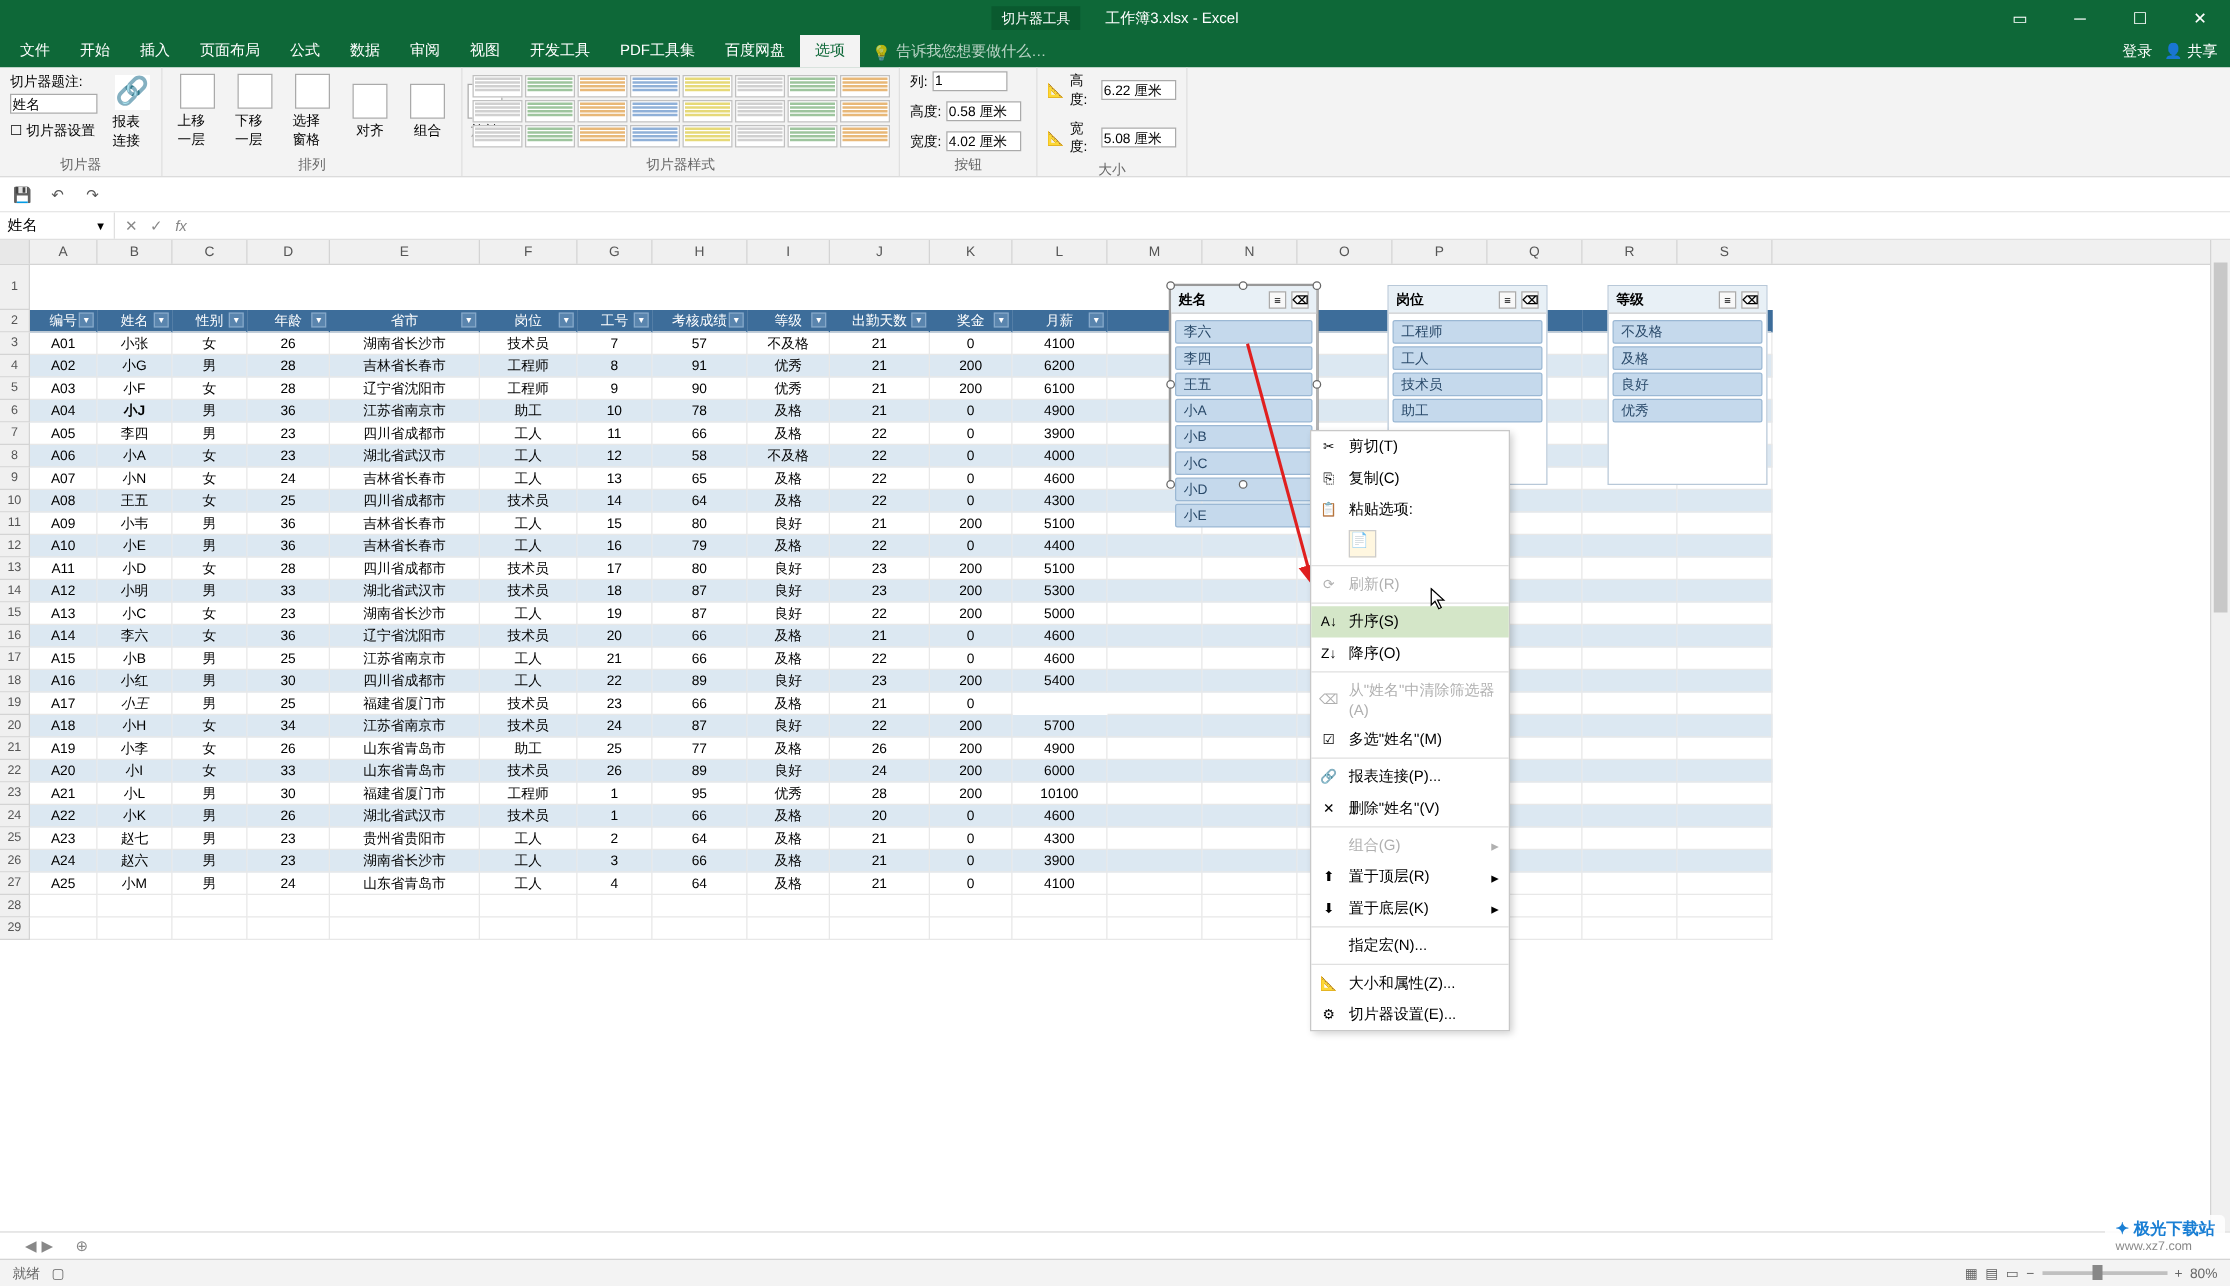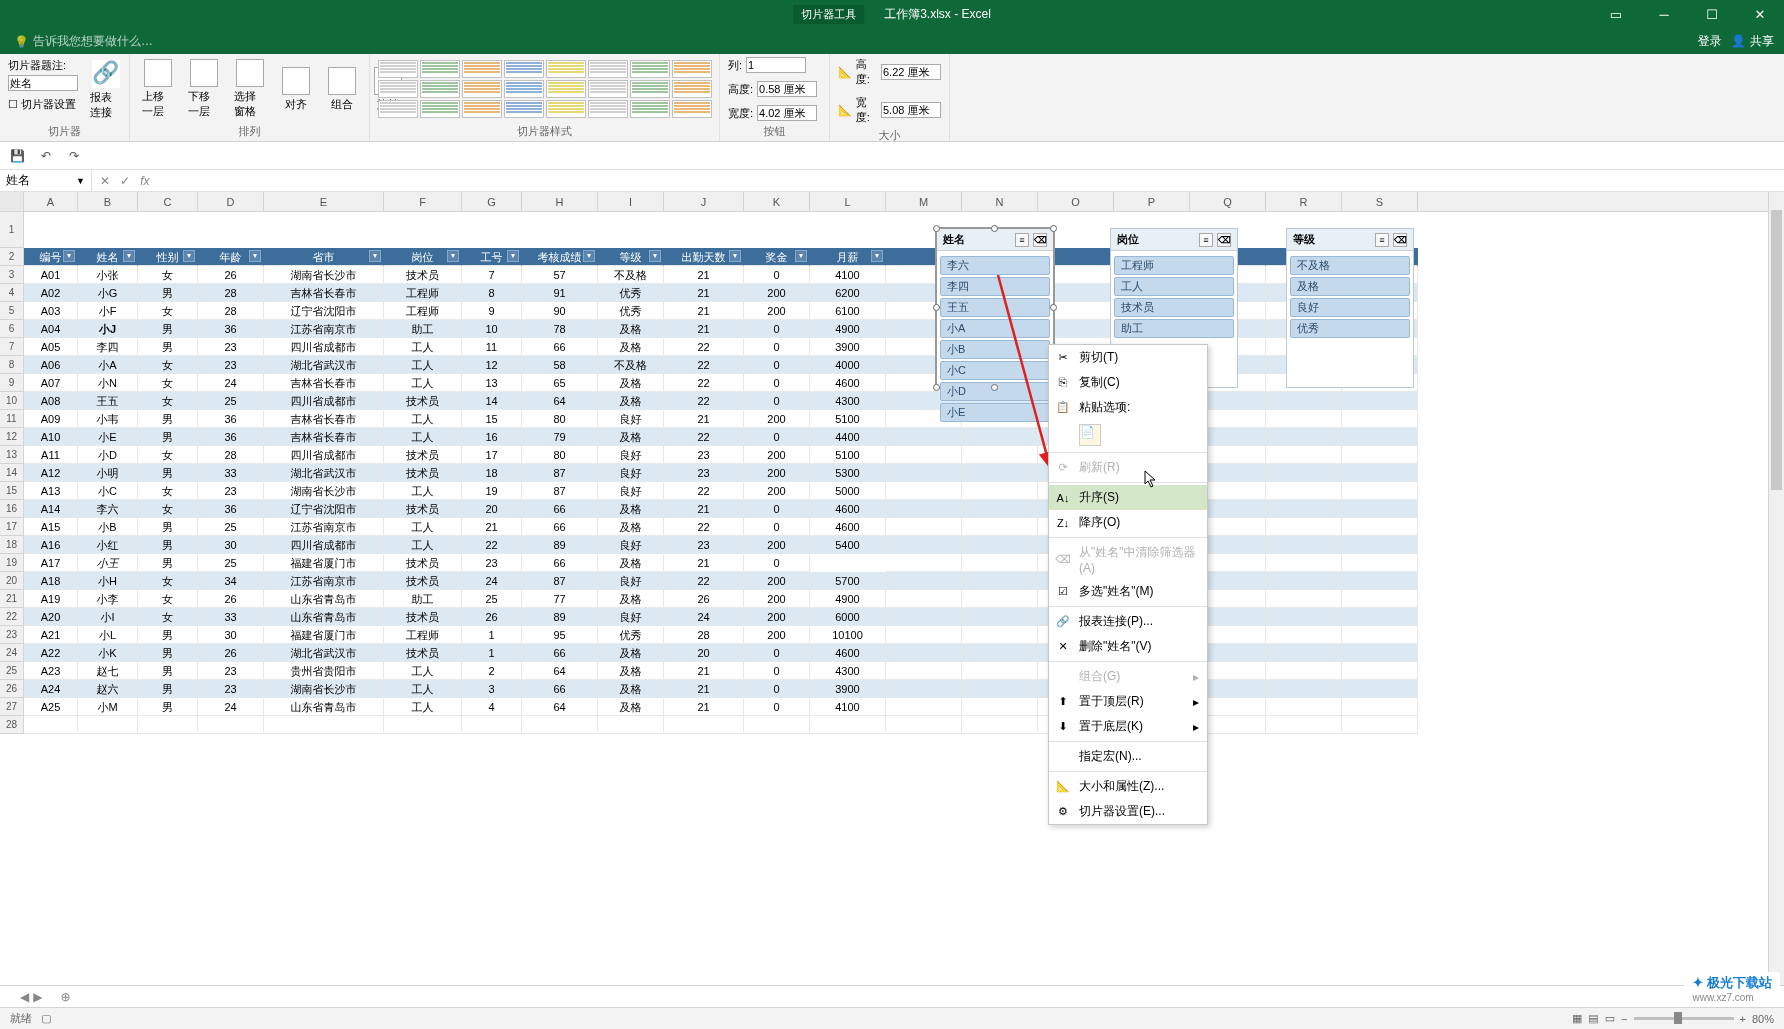--- a/index.html
+++ b/index.html
@@ -88,20 +88,34 @@
   </div>
   <div class="right">
     <div class="wbtn">▭</div>
     <div class="wbtn">─</div>
     <div class="wbtn">☐</div>
     <div class="wbtn">✕</div>
   </div>
 </div>
 
 <div class="tabs">
+  <div id="tabs-holder" style="display:flex">
+      <div class="tab">文件</div>
+      <div class="tab">开始</div>
+      <div class="tab">插入</div>
+      <div class="tab">页面布局</div>
+      <div class="tab">公式</div>
+      <div class="tab">数据</div>
+      <div class="tab">审阅</div>
+      <div class="tab">视图</div>
+      <div class="tab">开发工具</div>
+      <div class="tab">PDF工具集</div>
+      <div class="tab">百度网盘</div>
+      <div class="tab active">选项</div>
+    </div>
   <div class="tell">💡 <span>告诉我您想要做什么…</span></div>
   <div class="acct">
     <span>登录</span>
     <span>👤 <span>共享</span></span>
   </div>
 </div>
 
 <div class="ribbon">
   <div class="rg" style="width:130px">
     <div class="body" style="flex-direction:row;align-items:flex-start;gap:8px;padding-top:2px">
@@ -963,20 +977,42 @@
         <div class="cell" style="width: 66px;"></div>
         <div class="cell" style="width: 76px;"></div>
         <div class="cell" style="width: 76px;"></div>
         <div class="cell" style="width: 76px;"></div>
         <div class="cell" style="width: 76px;"></div>
         <div class="cell" style="width: 76px;"></div>
         <div class="cell" style="width: 76px;"></div>
         <div class="cell" style="width: 76px;"></div>
         <div class="cell" style="width: 76px;"></div>
       </div>
+      <div class="rw ">
+        <div class="rh">29</div>
+        <div class="cell" style="width: 54px;"></div>
+        <div class="cell" style="width: 60px;"></div>
+        <div class="cell" style="width: 60px;"></div>
+        <div class="cell" style="width: 66px;"></div>
+        <div class="cell" style="width: 120px;"></div>
+        <div class="cell" style="width: 78px;"></div>
+        <div class="cell" style="width: 60px;"></div>
+        <div class="cell" style="width: 76px;"></div>
+        <div class="cell" style="width: 66px;"></div>
+        <div class="cell" style="width: 80px;"></div>
+        <div class="cell" style="width: 66px;"></div>
+        <div class="cell" style="width: 76px;"></div>
+        <div class="cell" style="width: 76px;"></div>
+        <div class="cell" style="width: 76px;"></div>
+        <div class="cell" style="width: 76px;"></div>
+        <div class="cell" style="width: 76px;"></div>
+        <div class="cell" style="width: 76px;"></div>
+        <div class="cell" style="width: 76px;"></div>
+        <div class="cell" style="width: 76px;"></div>
+      </div>
     </div>
 
   <div class="slicer sel" style="left:936px;top:36px;width:118px;height:160px">
     <div class="shdr">
         <span>姓名</span>
         <div class="sic">
           <span>≡</span>
           <span>⌫</span>
         </div>
       </div>

